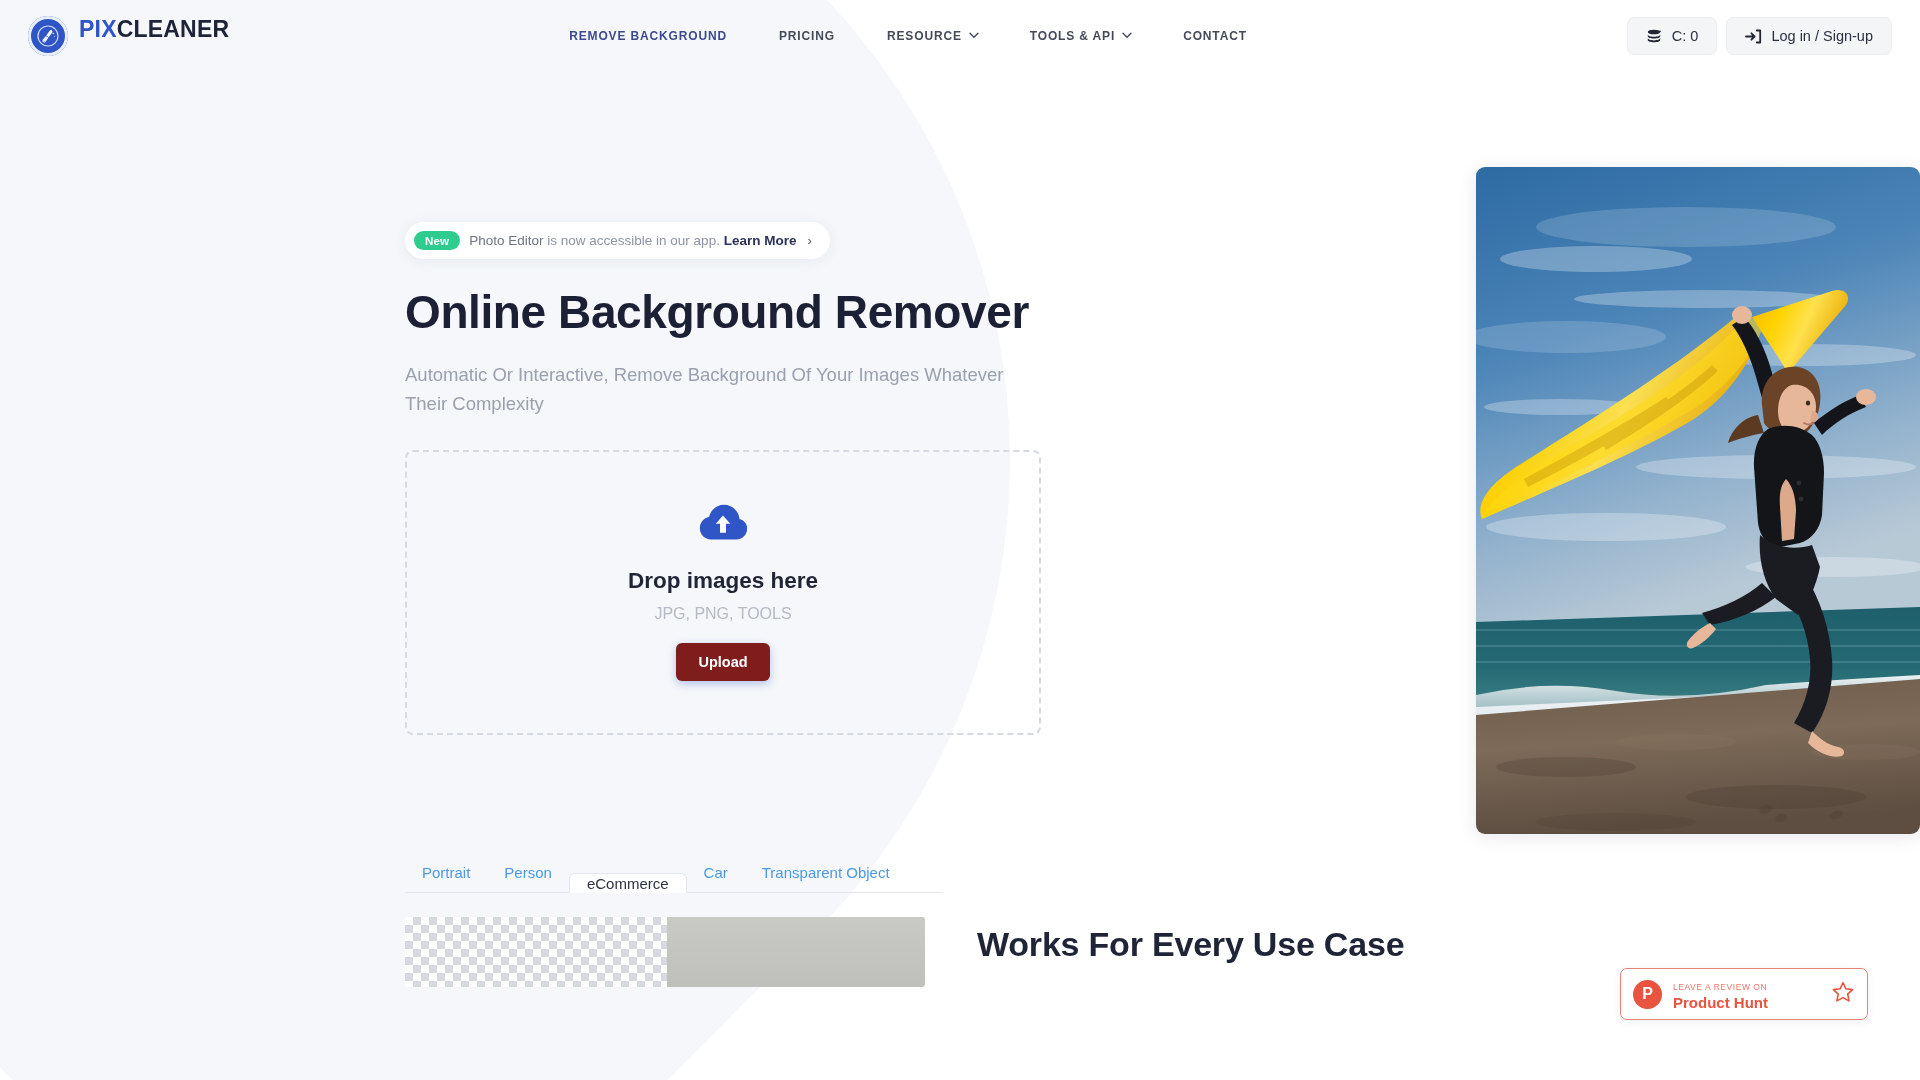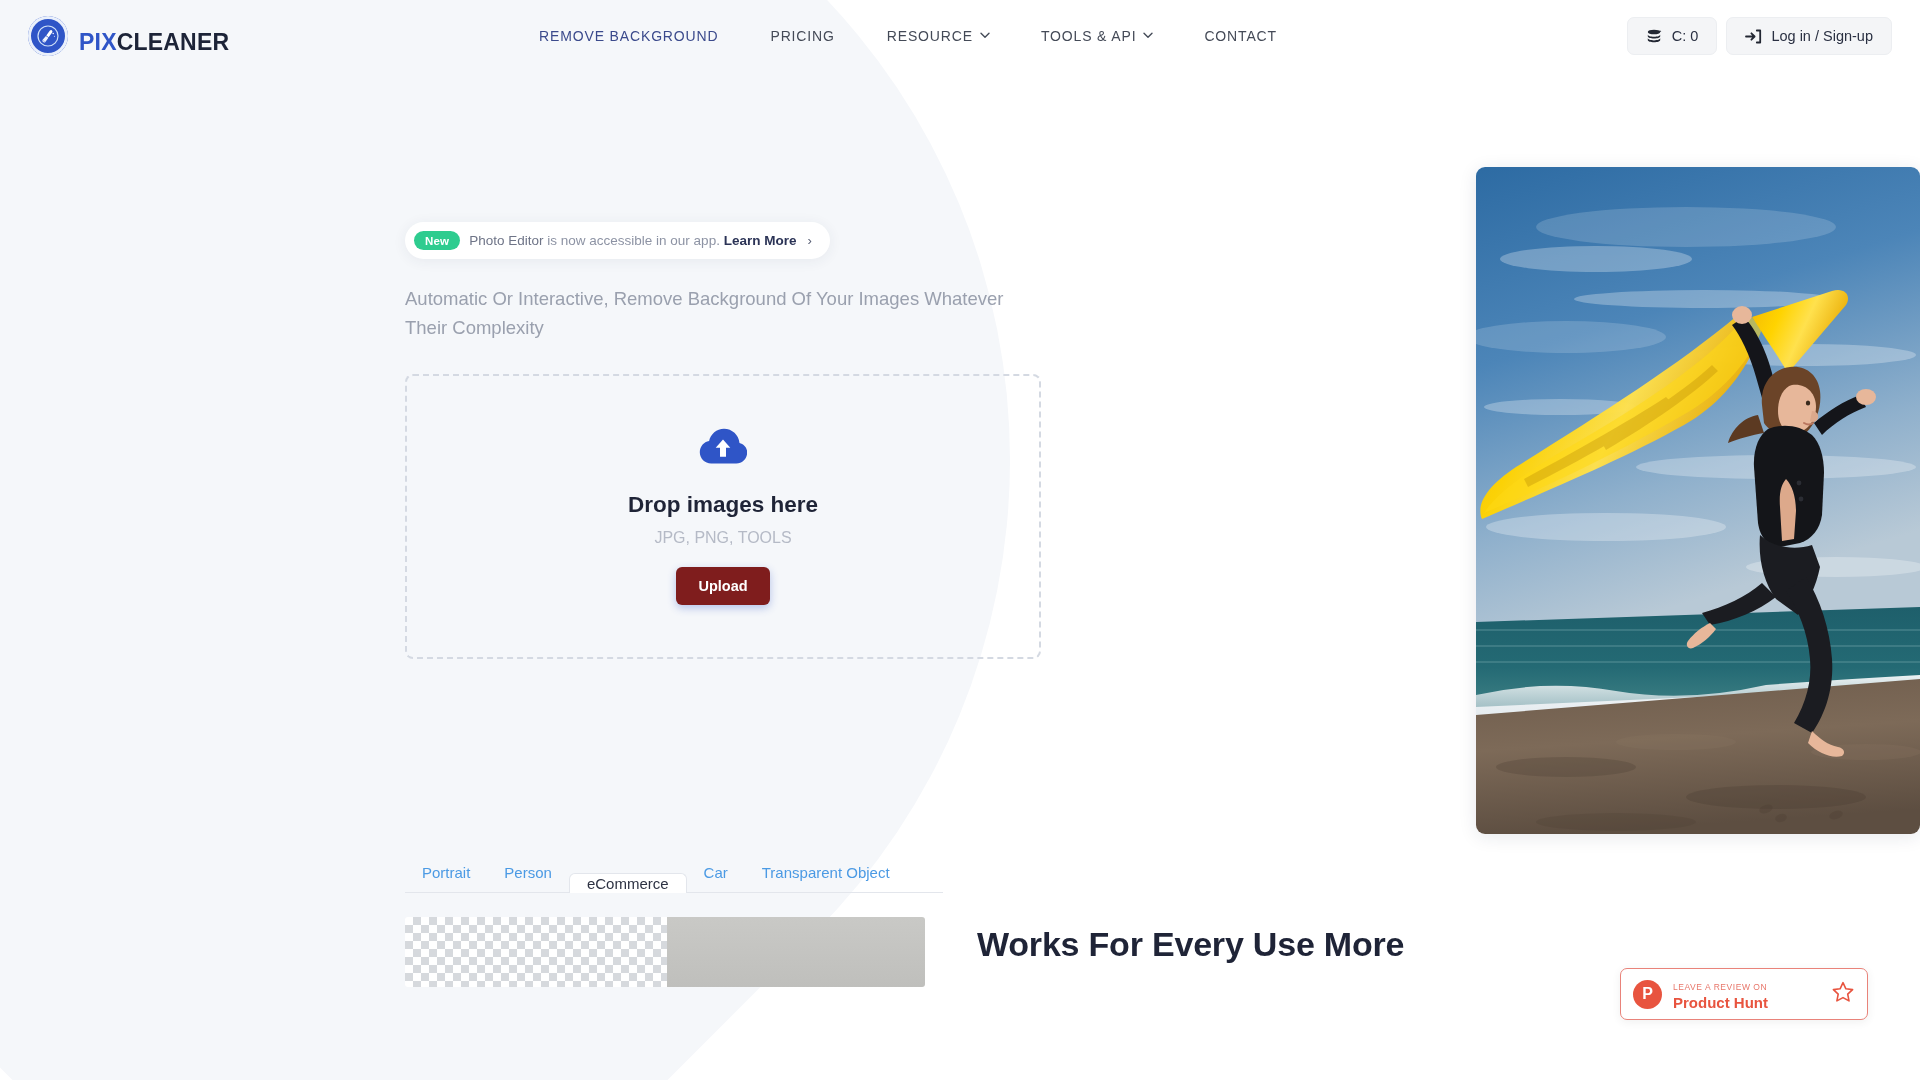--- a/index.html
+++ b/index.html
@@ -31,40 +31,40 @@
     pointer-events:none;
   }
 
   
   header{
     position:relative; z-index:5;
     height:72px;
     display:flex; align-items:center;
     padding:0 28px;
   }
-  .brand{ display:flex; align-items:flex-end; gap:11px; cursor:pointer; }
+  .brand{ display:flex; align-items:flex-start; gap:11px; cursor:pointer; }
   .brand-mark{
     width:40px; height:40px; border-radius:50%;
     background:#2f55c7;
     display:flex; align-items:center; justify-content:center;
     box-shadow:inset 0 0 0 3px #eaf0fb;
     flex:none;
   }
   .brand-text{ font-size:23px; font-weight:700; letter-spacing:.2px; white-space:nowrap;}
   .brand-text .px{ color:#2f55c7; }
   .brand-text .cl{ color:#1d2438; }
 
   nav.mainnav{
     flex:1;
     display:flex; align-items:center; justify-content:center;
     gap:52px;
     margin-left:-40px;
   }
   .navitem{
-    font-size:14px; font-weight:400; letter-spacing:.85px;
+    font-size:12px; font-weight:700; letter-spacing:.85px;
     color:#444a57; text-transform:uppercase;
     display:flex; align-items:center; gap:7px;
     cursor:pointer; white-space:nowrap;
   }
   .navitem.active{ color:#3b4a8c; }
   .chev{ display:inline-block; width:9px; height:9px; }
   .chev svg{ display:block; }
 
   .header-right{ display:flex; align-items:center; gap:9px;text-align:center; }
   .pillbtn{
@@ -326,20 +326,21 @@
 <section class="hero">
 
   <div class="hero-left">
 
     <div class="newsbar">
       <span class="newbadge">New</span>
       <span><span class="news-strong">Photo Editor</span><span> is now accessible in our app. </span><span class="news-link">Learn More</span></span>
       <span class="news-chev">›</span>
     </div>
 
+    <h1 class="hero-title">Online Background Remover</h1>
     <p class="hero-sub">Automatic Or Interactive, Remove Background Of Your Images Whatever Their Complexity</p>
 
     <div class="dropzone">
       <div class="dz-icon">
         <svg width="48" height="38" viewBox="0 0 48 38">
           <path d="M12.2 35.5C5.7 35.5.8 30.5.8 24.3c0-5.6 4-10.3 9.3-11.2C11.5 6.2 17.6.8 25 .8c8.1 0 14.8 6.2 15.5 14.1 4.3.9 7.7 4.8 7.7 9.5 0 5.4-4.3 11.1-10.9 11.1z" fill="#2f55c7"></path>
           <path d="M24 11.5l7.3 8.2h-4.3v9.1h-6v-9.1h-4.3z" fill="#ffffff"></path>
         </svg>
       </div>
       <div class="dz-title">Drop images here</div>
@@ -476,21 +477,21 @@
     <div class="tab">Car</div>
     <div class="tab">Transparent Object</div>
   </div>
 </div>
 
 <div class="bottom">
   <div class="compare">
     <div class="checker"></div>
     <div class="solid"></div>
   </div>
-  <div class="usecase-title">Works For Every Use More</div>
+  <div class="usecase-title">Works For Every Use Case</div>
 </div>
 
 <div class="ph-badge">
   <span class="ph-logo">P</span>
   <span class="ph-texts">
     <span class="ph-small">LEAVE A REVIEW ON</span><br>
     <span class="ph-big">Product Hunt</span>
   </span>
   <span class="ph-star">
     <svg width="24" height="24" viewBox="0 0 24 24">

